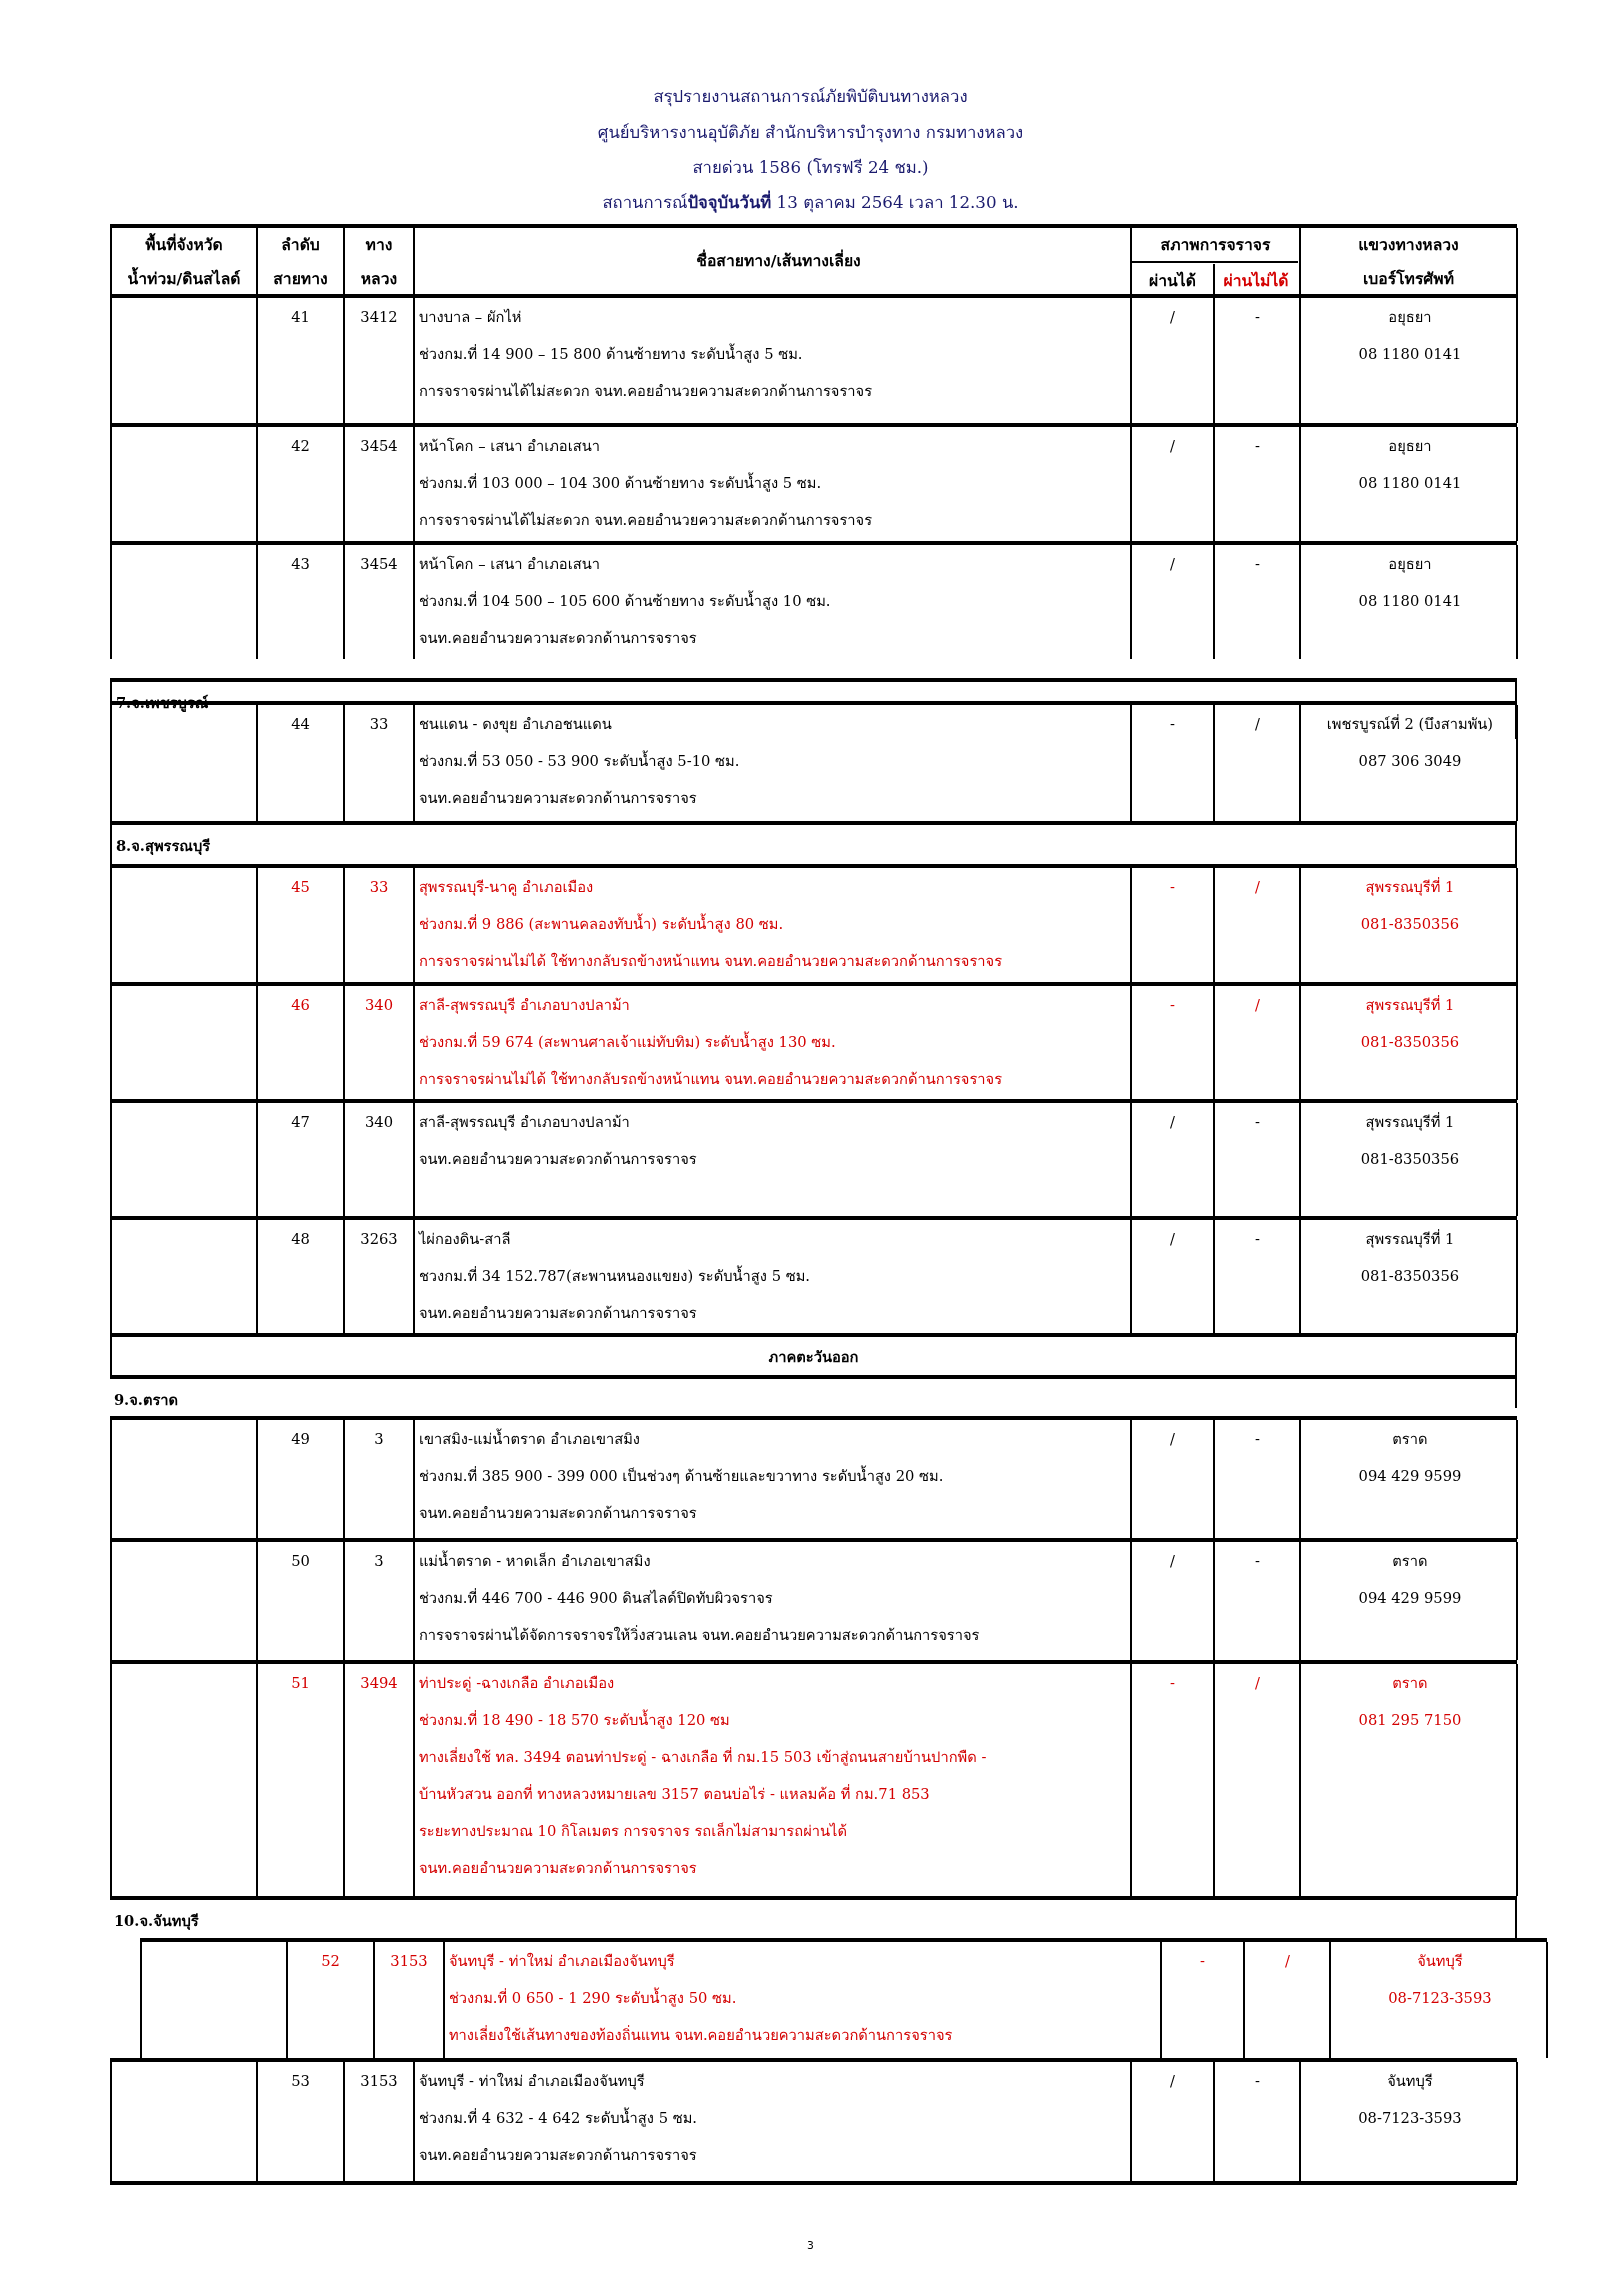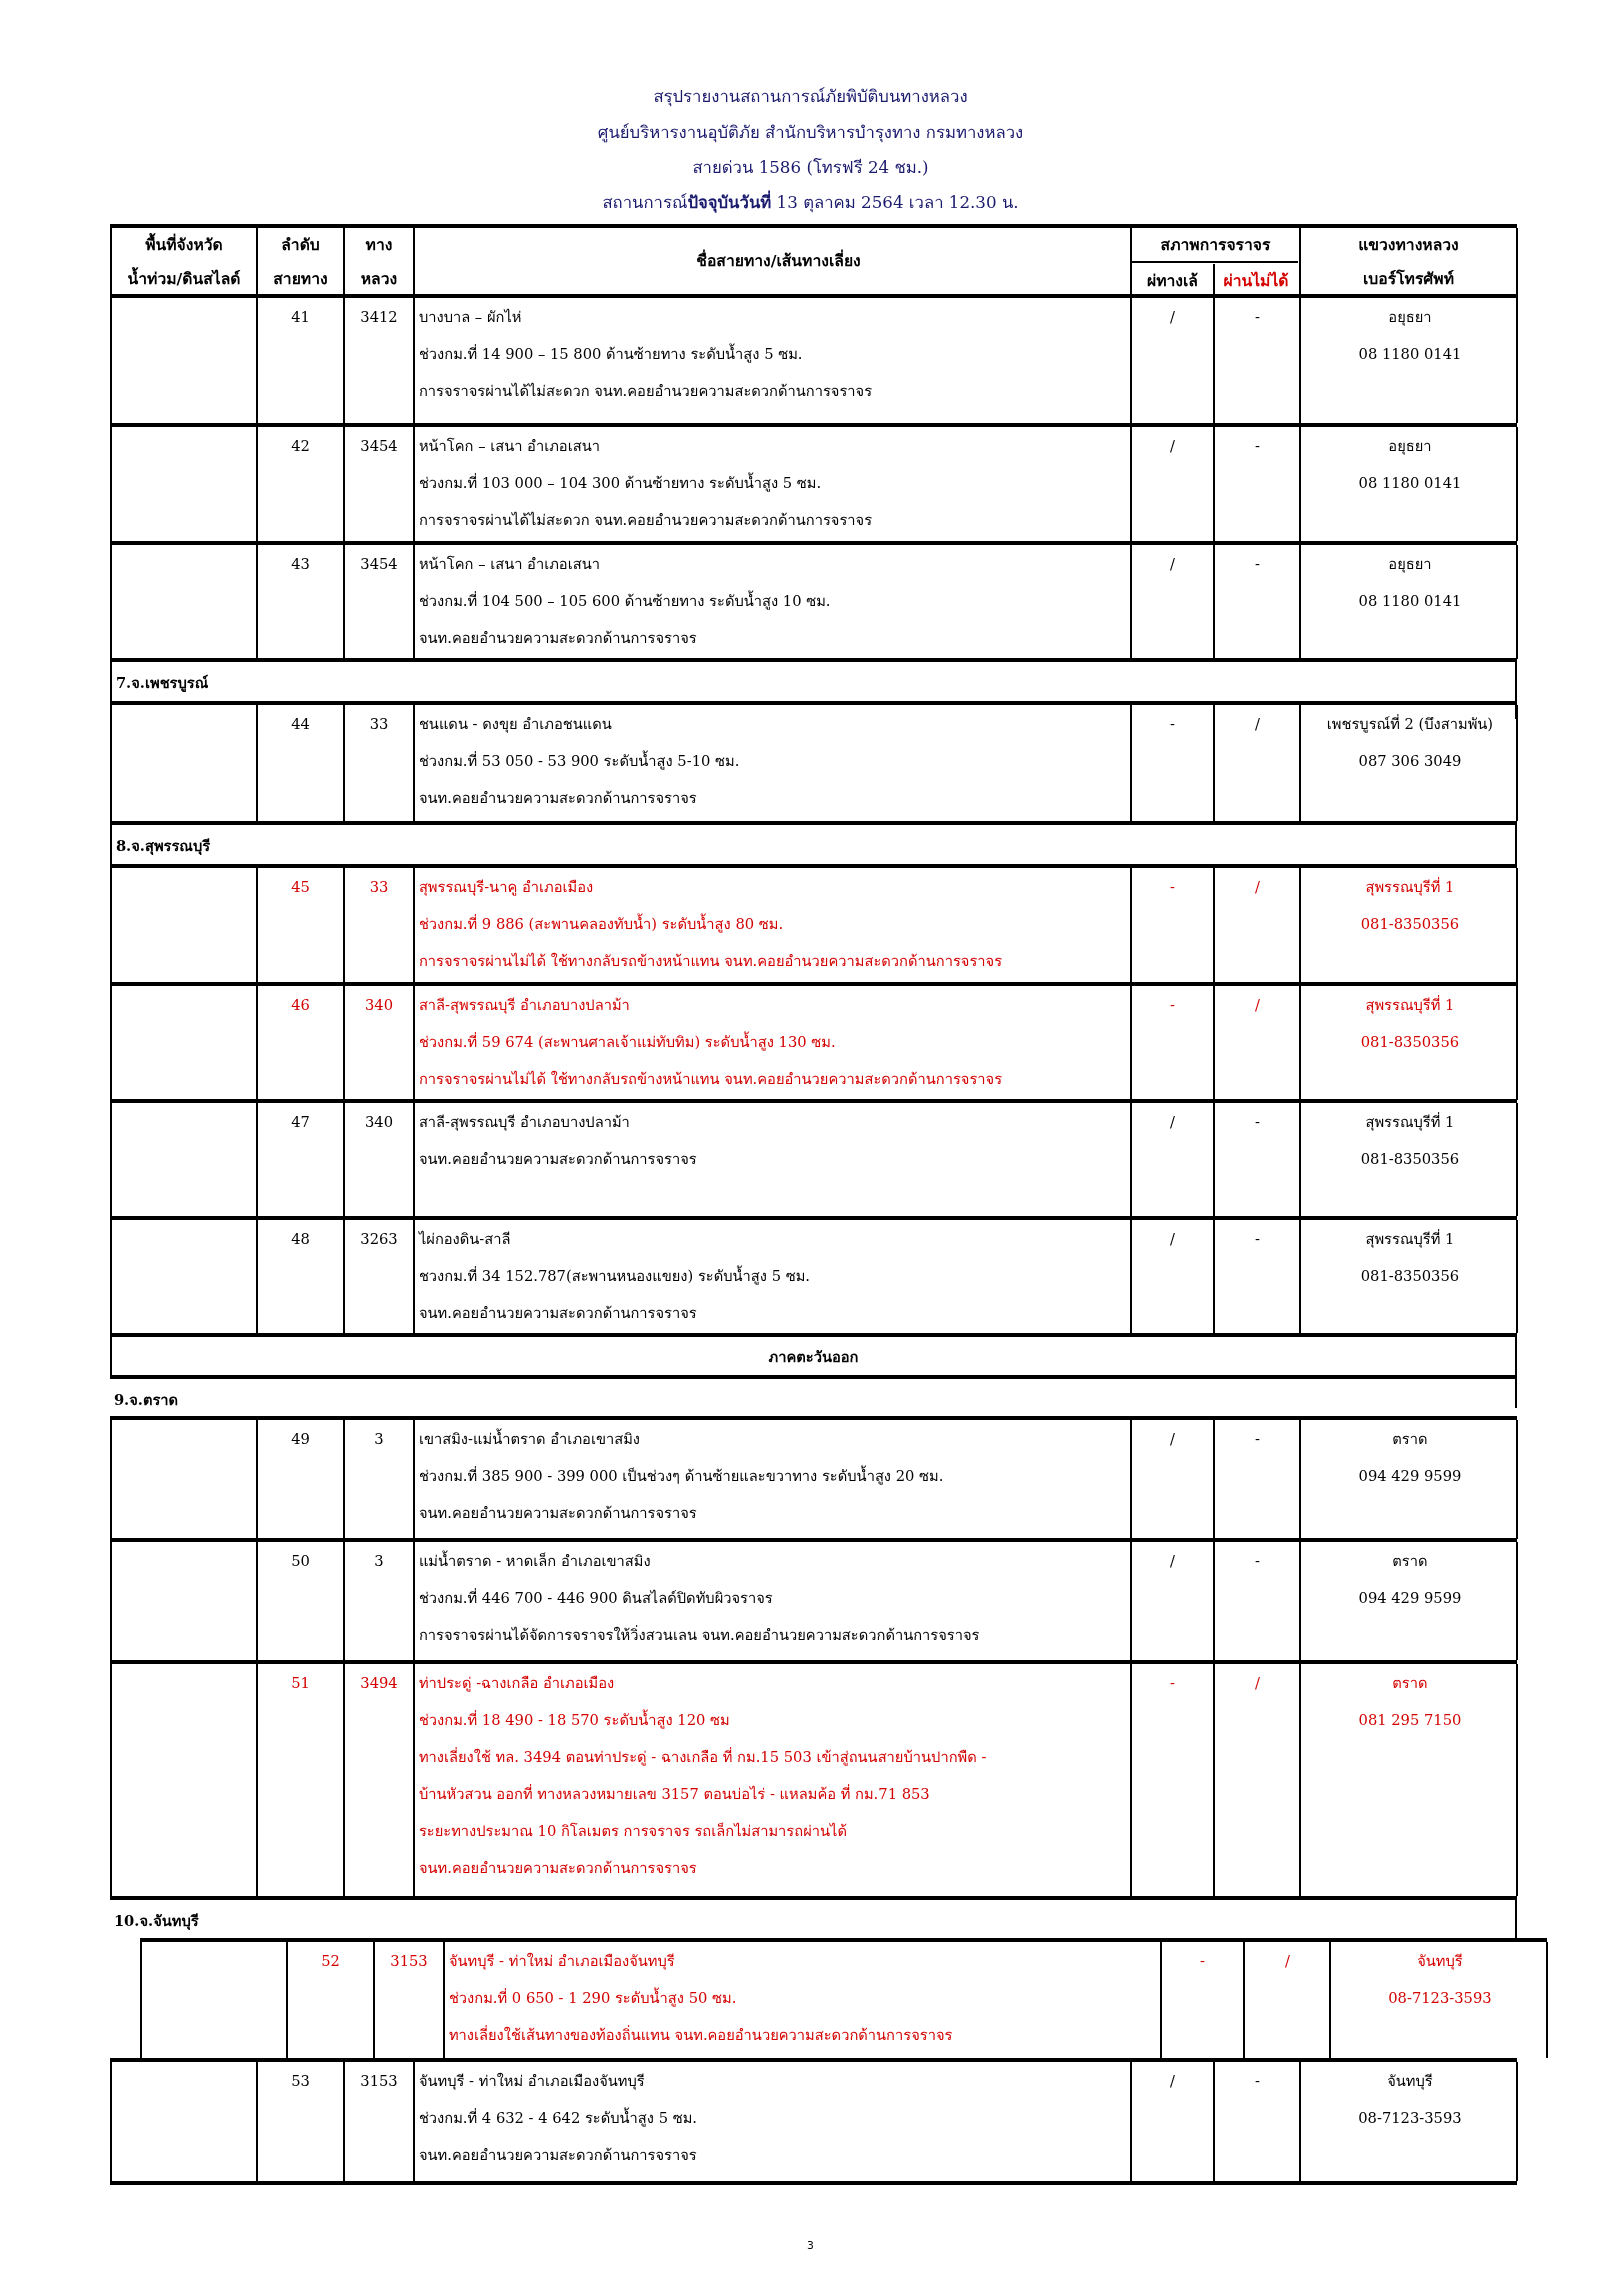--- a/index.html
+++ b/index.html
@@ -61,21 +61,21 @@
       <span class="l">สายทาง</span>
     </div>
     <div class="hdr c2">
       <span class="l">ทาง</span>
       <span class="l">หลวง</span>
     </div>
     <div class="hdr c3" style="text-align:center;padding-left:12px;line-height:65px;">ชื่อสายทาง/เส้นทางเลี่ยง</div>
     <div class="hdr hdr-status">
       <span class="l">สภาพการจราจร</span>
       <div class="sub-split" style="left:0;width:166px;"></div>
-      <span class="sub" style="left:0;width:83px;border-right:2.9px solid #000;">ผ่ทางเล้</span>
+      <span class="sub" style="left:0;width:83px;border-right:2.9px solid #000;">ผ่านได้</span>
       <span class="sub red" style="left:83px;width:82px;">ผ่านไม่ได้</span>
     </div>
     <div class="hdr c6" style="text-align:center;padding-left:0;">
       <span class="l">แขวงทางหลวง</span>
       <span class="l">เบอร์โทรศัพท์</span>
     </div>
   </div>
   <div id="body-rows">
       <div class="row rowline" style="top: 70px; height: 129px;">
         <div class="cell c0"></div>
@@ -118,21 +118,21 @@
           <span class="ln">ช่วงกม.ที่ 104  500 – 105  600  ด้านซ้ายทาง ระดับน้ำสูง 10 ซม.</span>
           <span class="ln">จนท.คอยอำนวยความสะดวกด้านการจราจร</span>
         </div>
         <div class="cell c4">/</div>
         <div class="cell c5">-</div>
         <div class="cell c6">
           <span class="ln">อยุธยา</span>
           <span class="ln">08 1180 0141</span>
         </div>
       </div>
-      <div class="row region boxed" style="top: 434px; height: 61px;">7.จ.เพชรบูรณ์</div>
+      <div class="row region boxed" style="top: 454px; height: 61px;">7.จ.เพชรบูรณ์</div>
       <div class="row rowline" style="top: 477px; height: 120px;">
         <div class="cell c0"></div>
         <div class="cell c1">44</div>
         <div class="cell c2">33</div>
         <div class="cell c3">
           <span class="ln">ชนแดน  - ดงขุย อำเภอชนแดน</span>
           <span class="ln">ช่วงกม.ที่ 53  050 - 53  900 ระดับน้ำสูง 5-10 ซม.</span>
           <span class="ln">จนท.คอยอำนวยความสะดวกด้านการจราจร</span>
         </div>
         <div class="cell c4">-</div>

